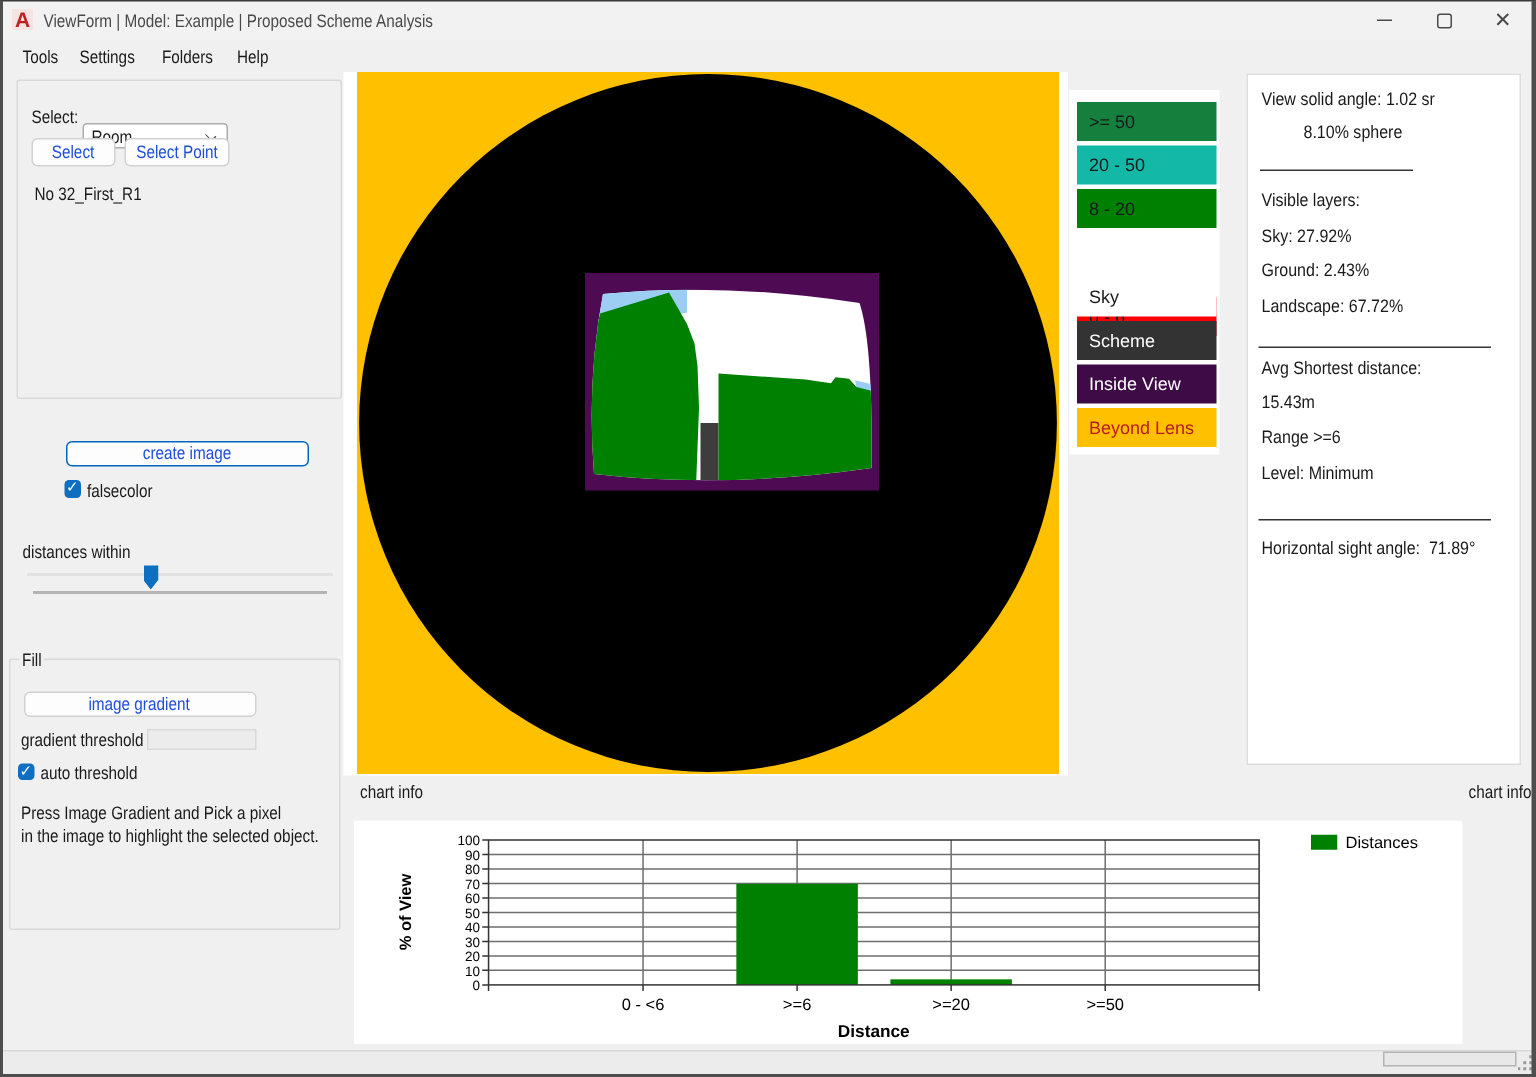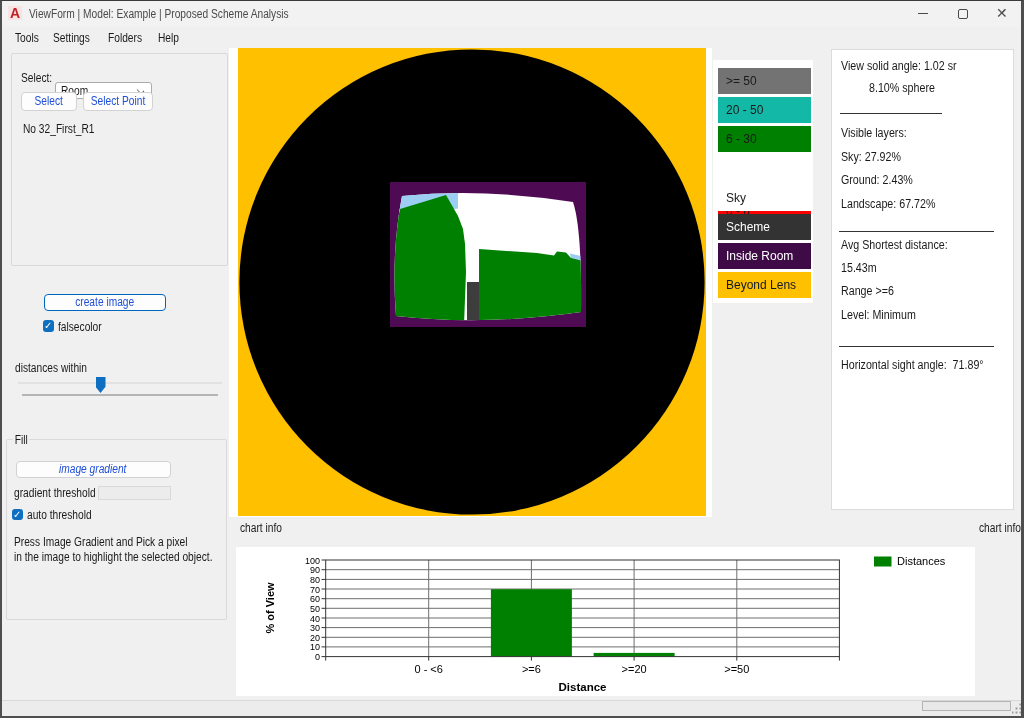--- a/index.html
+++ b/index.html
@@ -50,32 +50,32 @@
 <div class="abs grp" style="left:11px; top:53px; width:217px; height:213px;"></div>
 <div class="abs lbl sx" style="left:20.5px; top:71px;">Select:</div>
 <div class="abs" style="left:55px; top:82px; width:97px; height:17px; background:#fff; border:1px solid #ababab; border-radius:3px;">
   <span style="position:absolute; left:5px; top:1px; font-size:12px; transform:scaleX(0.85); transform-origin:0 50%;">Room</span>
   <span style="position:absolute; right:7px; top:4px; width:7px; height:7px; border-right:1.1px solid #505050; border-bottom:1.1px solid #505050; transform:rotate(45deg) scale(0.9,0.62);"></span>
 </div>
 <div class="abs btn" style="left:20.5px; top:92px; width:56px; height:19px; line-height:17px;"><span>Select</span></div>
 <div class="abs btn" style="left:83px; top:92px; width:69.5px; height:19px; line-height:17px;"><span>Select Point</span></div>
 <div class="abs lbl sx" style="left:22.5px; top:121.5px;">No 32_First_R1</div>
 
-<div class="abs btn" style="left:43.5px; top:293.5px; width:122px; height:17px; line-height:15px; border:1.3px solid #0067c0;"><span>create image</span></div>
+<div class="abs btn" style="left:43.5px; top:293.5px; width:162px; height:17px; line-height:15px; border:1.3px solid #0067c0;"><span>create image</span></div>
 <div class="abs chk" style="left:42.5px; top:320px;">✓</div>
 <div class="abs lbl sx" style="left:57.5px; top:319.5px;">falsecolor</div>
 
 <div class="abs lbl sx" style="left:15px; top:361px;">distances within</div>
 <div class="abs" style="left:17.5px; top:381.5px; width:204.5px; height:2.5px; background:#e2e2e2;"></div>
 <div class="abs" style="left:95.5px; top:376.5px; width:10px; height:16.5px; background:#0e6fc1; clip-path:polygon(0 0,100% 0,100% 62%,50% 100%,0 62%);"></div>
 <div class="abs" style="left:22px; top:393.5px; width:196px; height:2px; background:#b5b5b5;"></div>
 
 <div class="abs grp" style="left:6px; top:439px; width:221px; height:181px;"></div>
 <div class="abs lbl sx" style="left:13px; top:433px; background:#f0f0f0; padding:0 2px;">Fill</div>
-<div class="abs btn" style="left:15.5px; top:460.5px; width:155px; height:17px; line-height:15px;font-style:italic;"><span>image gradient</span></div>
+<div class="abs btn" style="left:15.5px; top:460.5px; width:155px; height:17px; line-height:15px;"><span>image gradient</span></div>
 <div class="abs lbl sx" style="left:14px; top:485.5px;">gradient threshold</div>
 <div class="abs" style="left:97.5px; top:486px; width:73px; height:13.5px; background:#ececec; border:1px solid #d9d9d9;"></div>
 <div class="abs chk" style="left:11.5px; top:508.5px;">✓</div>
 <div class="abs lbl sx" style="left:26.5px; top:508px;">auto threshold</div>
 <div class="abs lbl sx" style="left:14px; top:534.5px; line-height:15.5px;">Press Image Gradient and Pick a pixel<br>in the image to highlight the selected object.</div>
 
 <div class="abs" style="left:229px; top:48px; width:483px; height:469px; background:#fff;"></div>
 <svg class="abs" style="left:238px; top:48px;" width="468" height="468" viewBox="0 0 468 468">
   <rect x="0" y="0" width="468" height="468" fill="#ffc000"></rect>
   <circle cx="234" cy="234" r="232.6" fill="#000"></circle>
@@ -91,28 +91,28 @@
     <path d="M154,170 L157,144 L221,141 L221,161.5 Z" fill="#9ccef4"></path>
     <path d="M333,206.5 L346,209.5 L346,216 L334,212 Z" fill="#9ccef4"></path>
     <path d="M163,162 L209,148 L221,169 L226,182 L228,197 L229,225 L227,278 L160,280 L157,268 L154.5,238 L155.5,207 L158,182 Z" fill="#008000"></path>
     <path d="M230,235 L242,235 L242,278 L230,277 Z" fill="#3d3d3d"></path>
     <path d="M242,202 L300,206 L317,208.5 L320,204.5 L329,205.5 L334,211 L346,214 L344,270 L242,279 Z" fill="#008000"></path>
   </g>
   </g>
 </svg>
 
 <div class="abs" style="left:713px; top:60px; width:100px; height:243px; background:#fff;"></div>
-<div class="abs leg" style="top:68px; background:#737373;">&gt;= 50</div>
+<div class="abs leg" style="top:68px; background:#15803d;">&gt;= 50</div>
 <div class="abs leg" style="top:97.2px; background:#14b8a6;">20 - 50</div>
-<div class="abs leg" style="top:126.3px; background:#008000;">6 - 30</div>
+<div class="abs leg" style="top:126.3px; background:#008000;">8 - 20</div>
 <div class="abs leg" style="top:155.5px; background:#ff0000;margin-top:42px;">0 - 6</div>
 <div class="abs leg" style="top:184.6px; background:#ffffff;">Sky</div>
 <div class="abs leg" style="top:213.8px; background:#333333; color:#fff;">Scheme</div>
-<div class="abs leg" style="top:242.9px; background:#3f0b46; color:#fff;">Inside Room</div>
-<div class="abs leg" style="top:272.1px; background:#ffc000; color:#0f172a;">Beyond Lens</div>
+<div class="abs leg" style="top:242.9px; background:#3f0b46; color:#fff;">Inside View</div>
+<div class="abs leg" style="top:272.1px; background:#ffc000; color:#b91c1c;">Beyond Lens</div>
 
 <div class="abs" style="left:831px; top:49px; width:183px; height:461px; background:#fff; border:1px solid #dcdcdc;"></div>
 <div class="abs rp" style="top:59px;">View solid angle: 1.02 sr</div>
 <div class="abs rp" style="left:869px; top:81px;">8.10% sphere</div>
 <div class="abs rline" style="left:840px; top:112.5px; width:102px;"></div>
 <div class="abs rp" style="top:126px;">Visible layers:</div>
 <div class="abs rp" style="top:149.5px;">Sky: 27.92%</div>
 <div class="abs rp" style="top:173px;">Ground: 2.43%</div>
 <div class="abs rp" style="top:197px;">Landscape: 67.72%</div>
 <div class="abs rline" style="left:839px; top:231px; width:155px;"></div>

